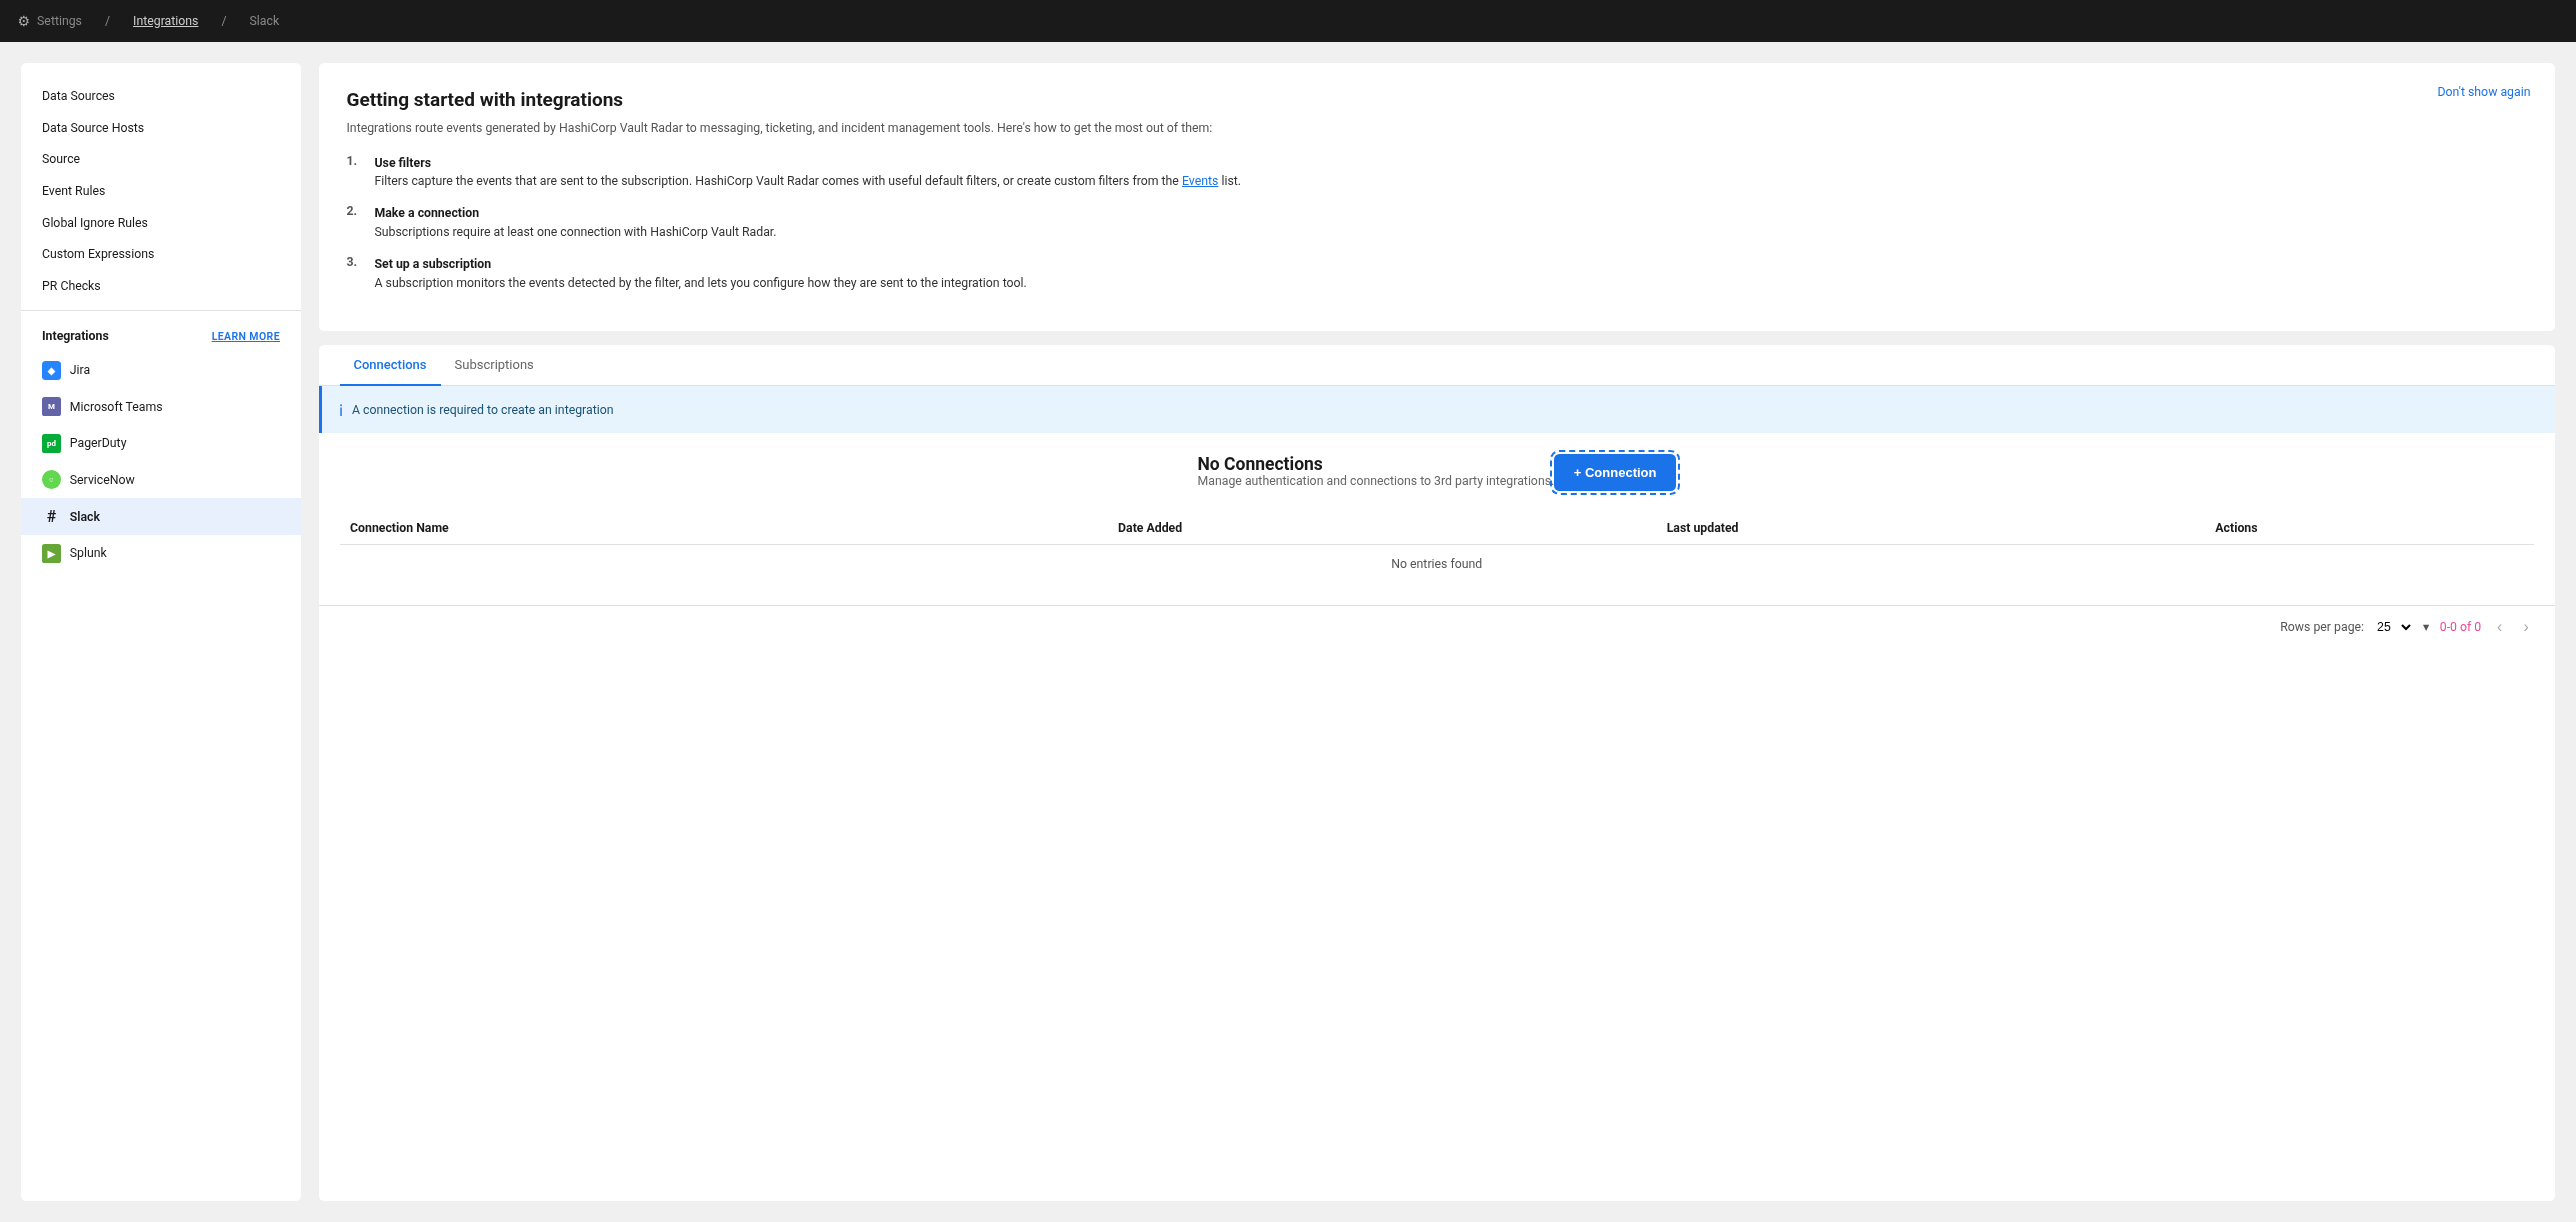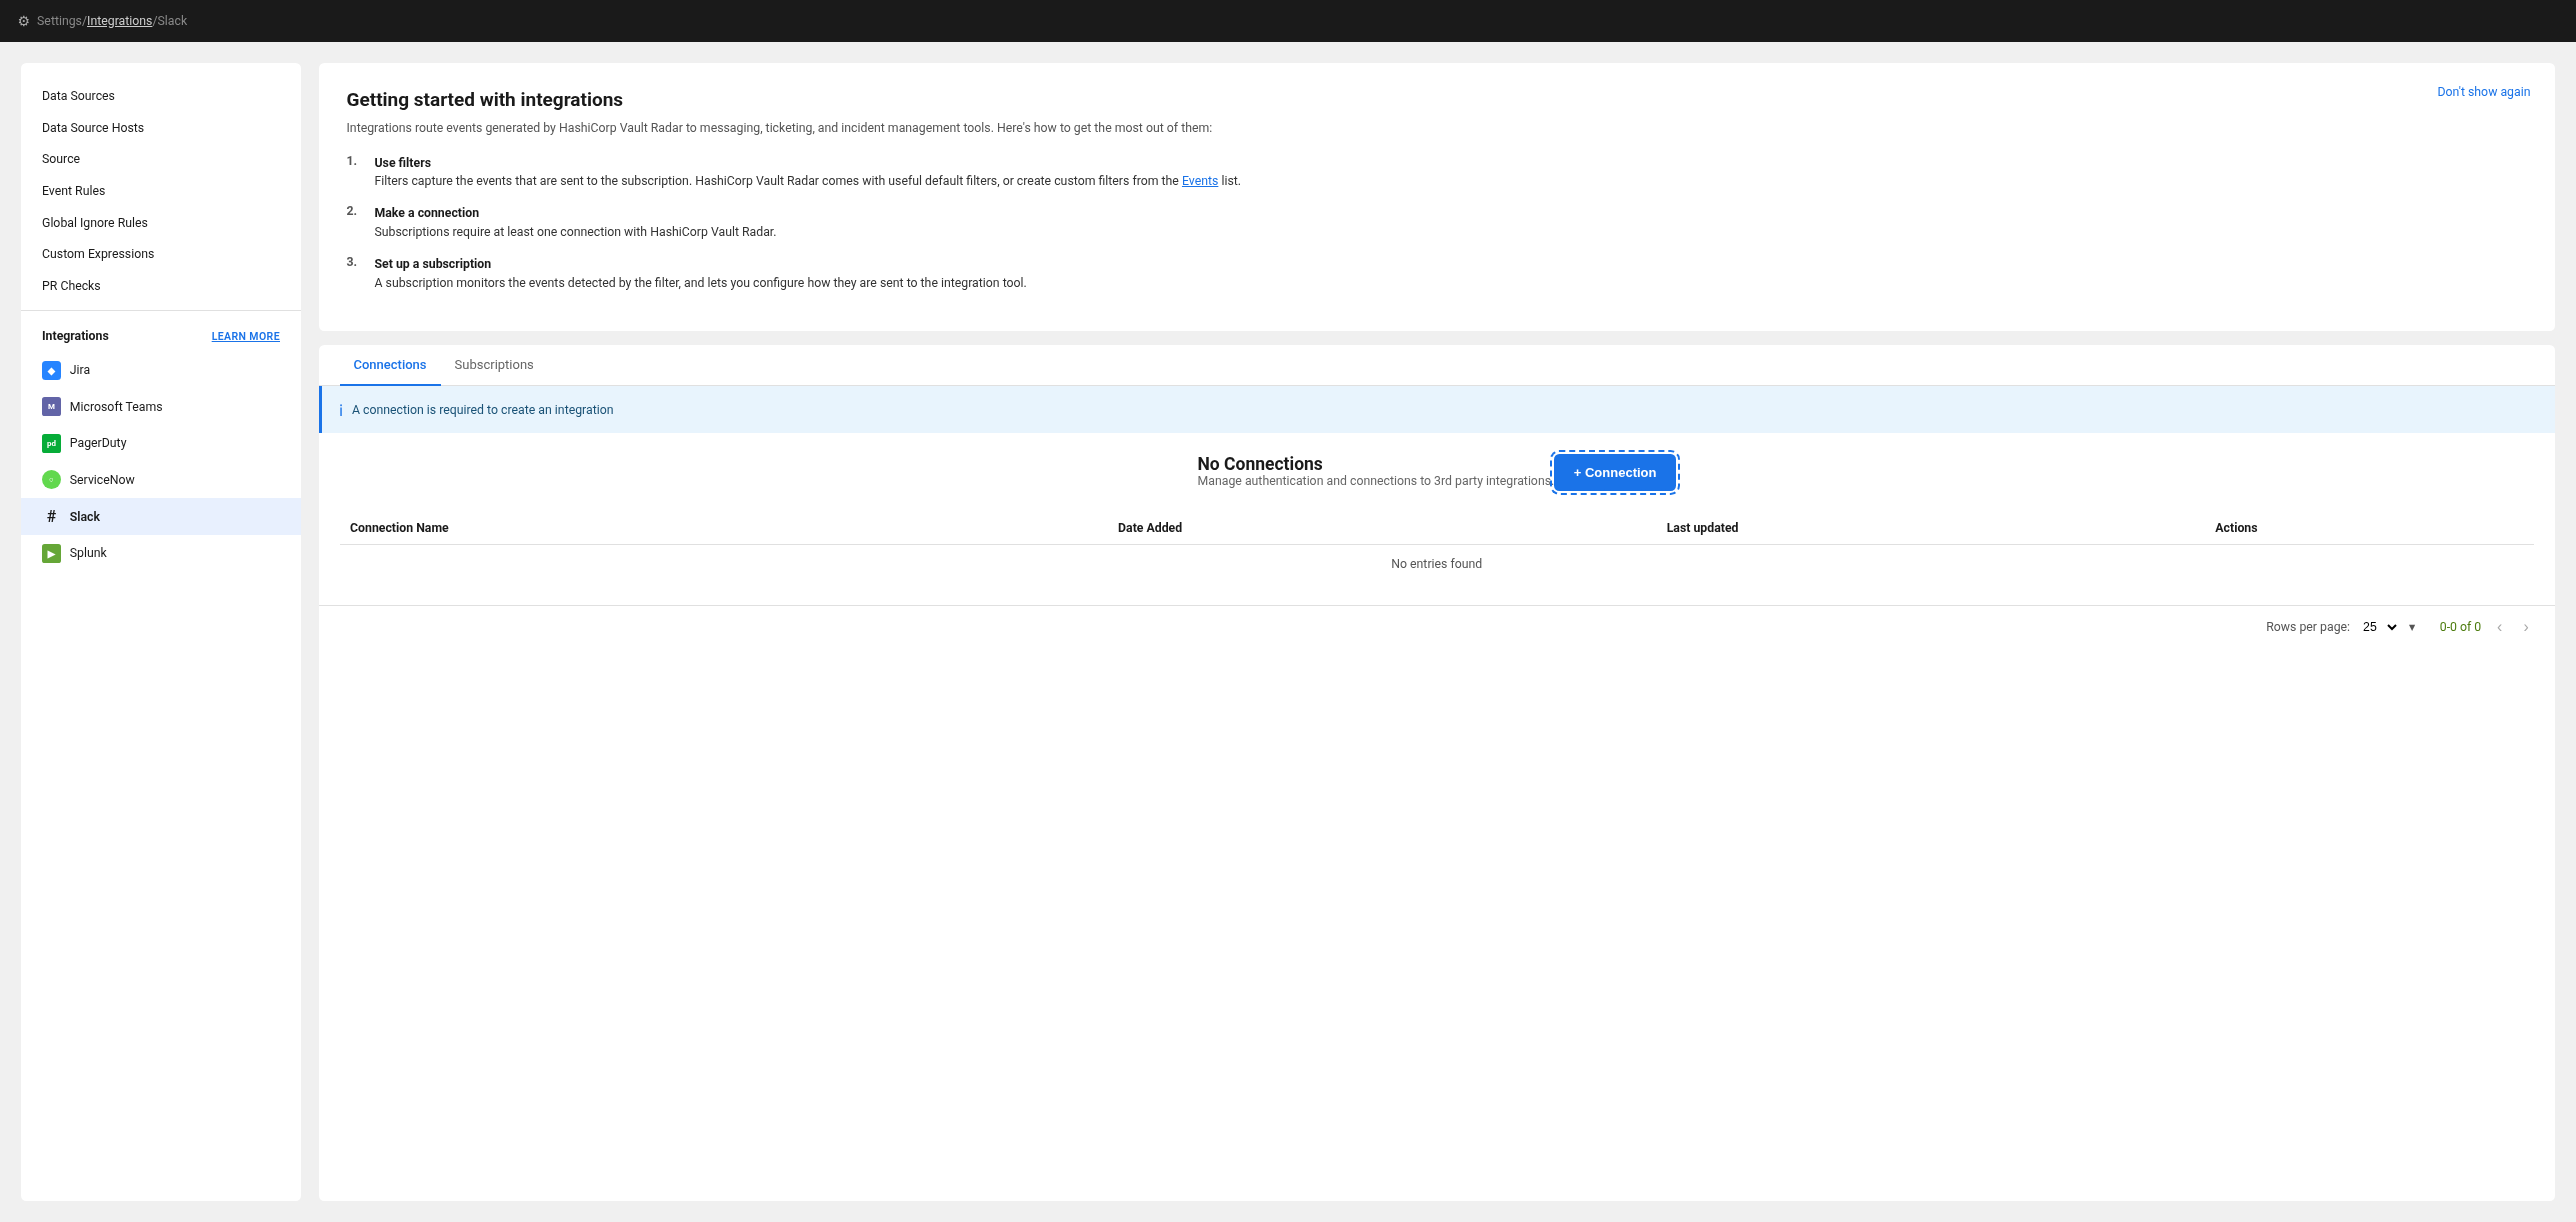--- a/index.html
+++ b/index.html
@@ -9,21 +9,21 @@
     .topbar {
       background: #1a1a1a;
       color: #fff;
       height: 42px;
       display: flex;
       align-items: center;
       padding: 0 17.5px;
       gap: 7px;
     }
     .topbar-gear { color: #aaa; font-size: 14px; }
-    .topbar-breadcrumb { color: #ccc; font-size: 12.3px; display: flex; align-items: center; gap: 0; }
+    .topbar-breadcrumb { color: #ccc; font-size: 12.3px; display: flex; align-items: center; gap: 23px; }
     .topbar-breadcrumb a { color: #ccc; text-decoration: underline; cursor: pointer; }
     .topbar-breadcrumb span { color: #888; }
 
     
     .main-container {
       display: flex;
       height: calc(100vh - 42px);
       background: #f0f0f0;
       padding: 21px;
       gap: 17.5px;
@@ -181,21 +181,21 @@
       justify-content: flex-end;
       align-items: center;
       padding: 10.5px 21px;
       gap: 10.5px;
       border-top: 0.9px solid #e0e0e0;
       font-size: 12.3px;
       color: #555;
     }
     .rows-per-page { display: flex; align-items: center; gap: 9px; }
     .rows-select { border: none; background: transparent; font-size: 12.3px; cursor: pointer; }
-    .page-info { color: #4d7c0f; margin-left: 14px; }
+    .page-info { color: #ec4899; }
     .page-nav-btn {
       background: none;
       border: none;
       cursor: pointer;
       color: #aaa;
       font-size: 15.8px;
       padding: 1.8px 5.3px;
     }
   </style>
 </head>

